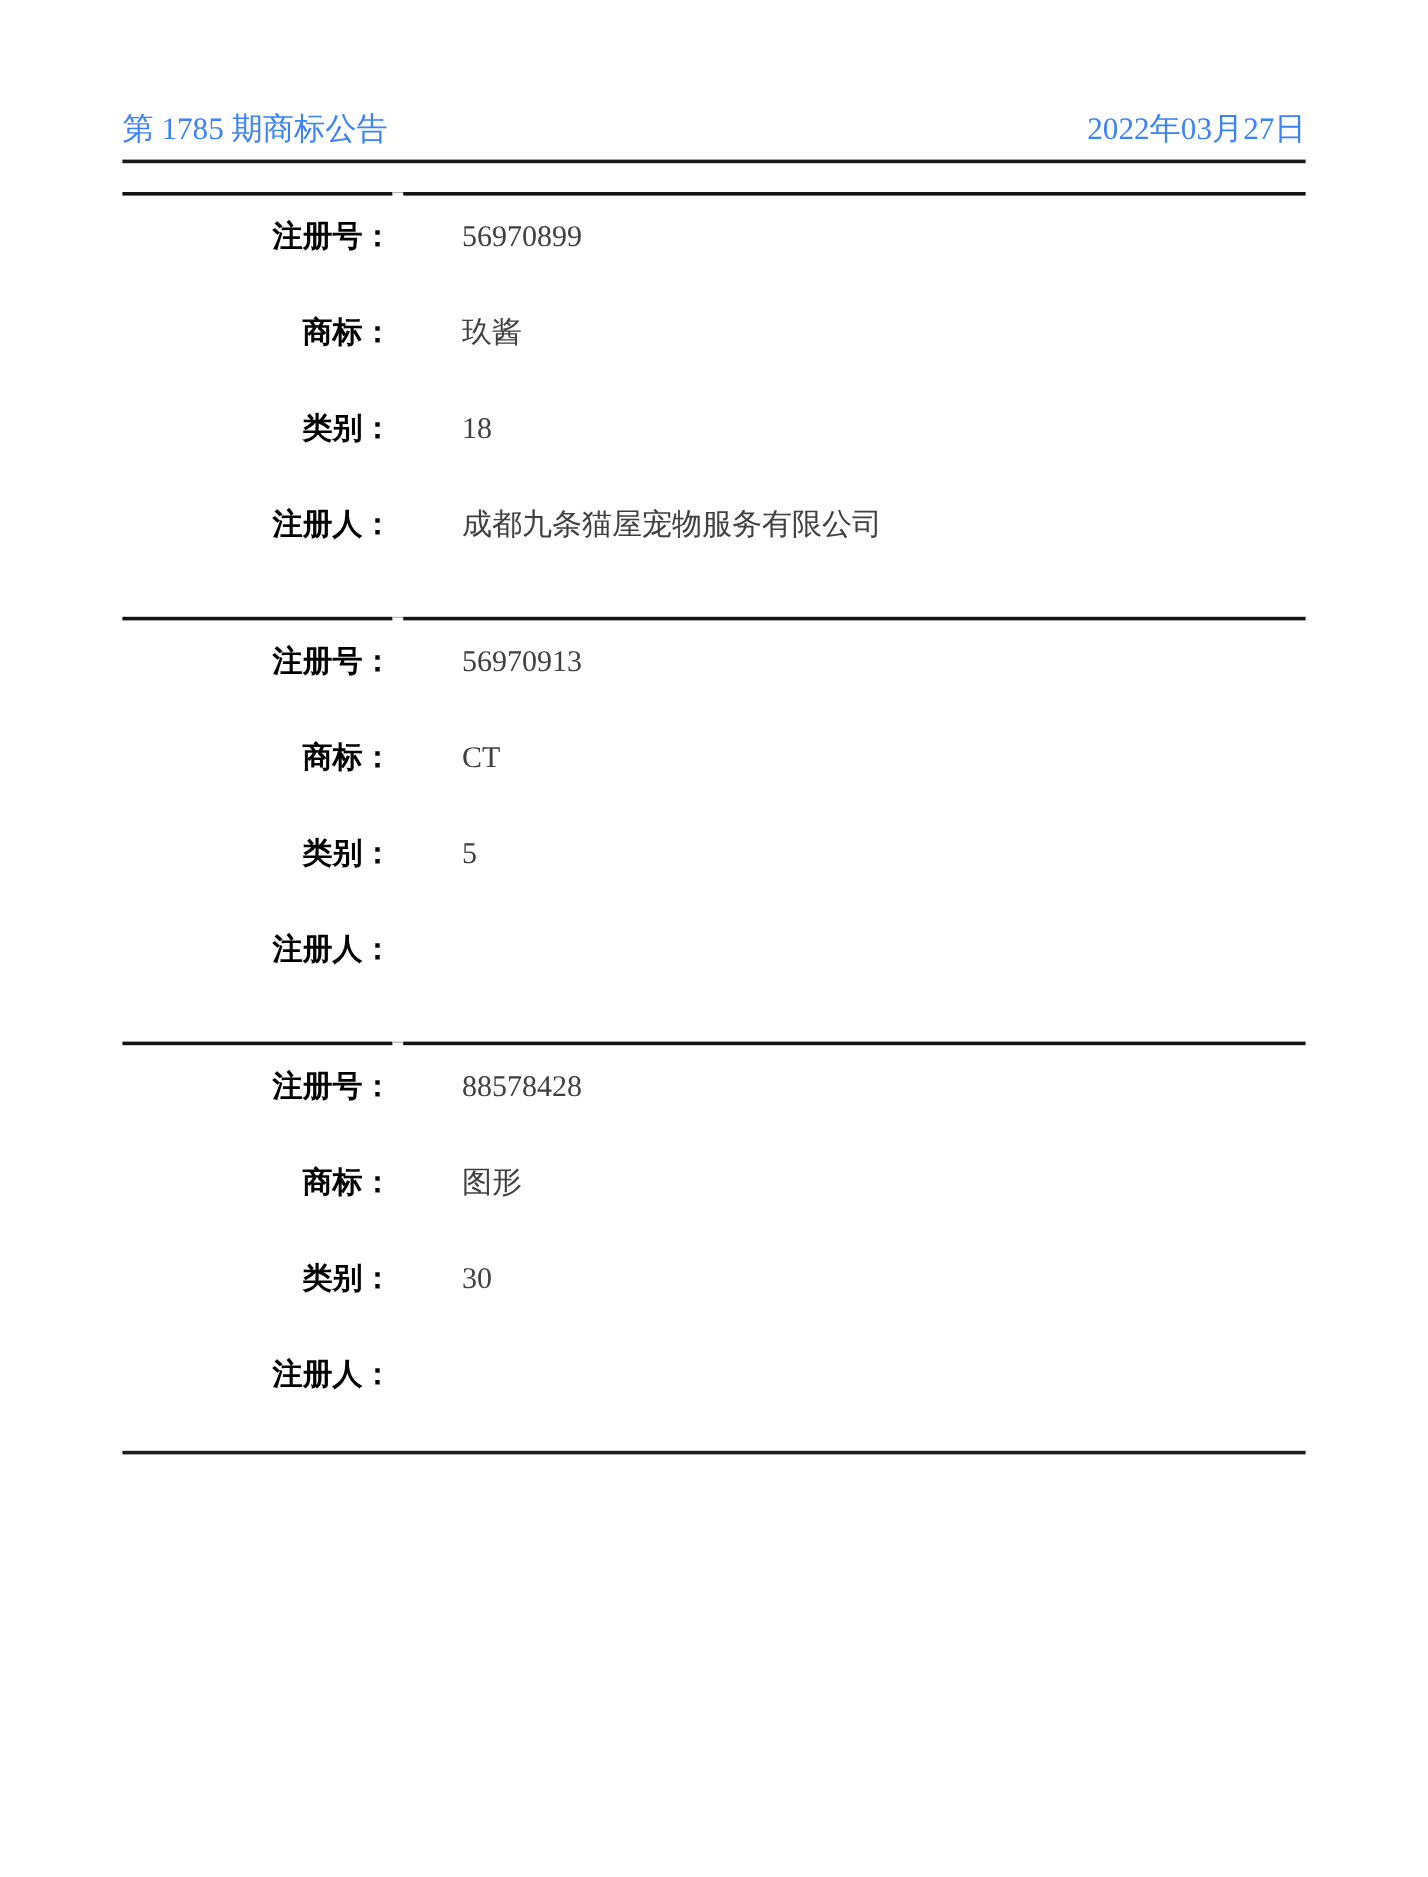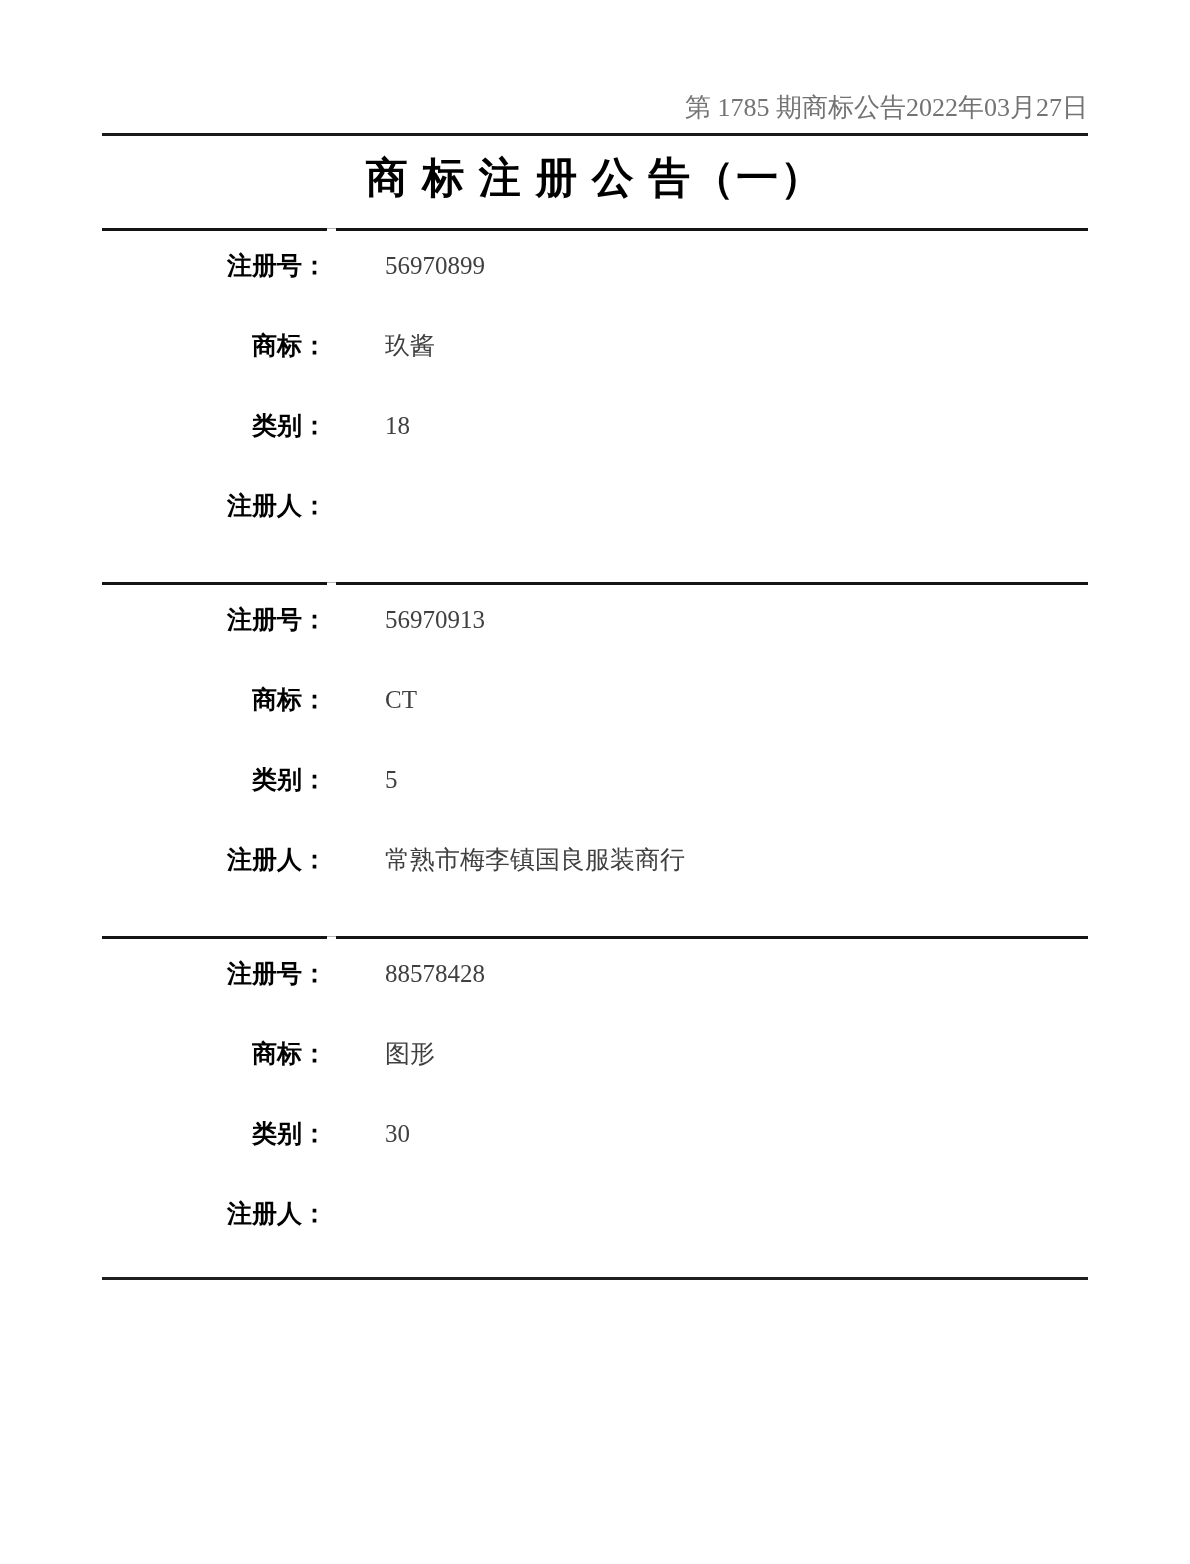--- a/index.html
+++ b/index.html
@@ -15,25 +15,25 @@
   .page {
     width: 100%;
     height: 100%;
     padding: 0 102px;
   }
 
   
   .hdr {
     padding-top: 92px;
     display: flex;
-    justify-content: flex-end;
+    justify-content: space-between;
     align-items: flex-end;
     font-size: 26px;
     line-height: 32px;
-    color: #737373;
+    color: #3b82f6;
   }
   .hdr-rule {
     margin-top: 9px;
     height: 3px;
     background: #1a1a1a;
   }
 
   
   .doc-title {
     margin-top: 16px;
@@ -106,21 +106,20 @@
 <body>
 
 <div class="page">
 
   <div class="hdr">
     <span>第 1785 期商标公告</span>
     <span>2022年03月27日</span>
   </div>
   <div class="hdr-rule"></div>
 
-  <h1 class="doc-title">商 标 注 册 公 告（一）</h1>
 
 
   <div class="entries">
 
     <div class="entry-block">
       <div class="sep">
         <span class="seg-l"></span>
         <span class="seg-gap"></span>
         <span class="seg-r"></span>
       </div>
@@ -132,20 +131,21 @@
         <div class="frow">
           <span class="flabel">商标：</span>
           <span class="fvalue">玖酱</span>
         </div>
         <div class="frow">
           <span class="flabel">类别：</span>
           <span class="fvalue">18</span>
         </div>
         <div class="frow">
           <span class="flabel">注册人：</span>
+          <span class="fvalue">成都九条猫屋宠物服务有限公司</span>
         </div>
       </div>
     </div>
 
     <div class="entry-block">
       <div class="sep">
         <span class="seg-l"></span>
         <span class="seg-gap"></span>
         <span class="seg-r"></span>
       </div>
@@ -157,21 +157,20 @@
         <div class="frow">
           <span class="flabel">商标：</span>
           <span class="fvalue">CT</span>
         </div>
         <div class="frow">
           <span class="flabel">类别：</span>
           <span class="fvalue">5</span>
         </div>
         <div class="frow">
           <span class="flabel">注册人：</span>
-          <span class="fvalue">常熟市梅李镇国良服装商行</span>
         </div>
       </div>
     </div>
 
     <div class="entry-block">
       <div class="sep">
         <span class="seg-l"></span>
         <span class="seg-gap"></span>
         <span class="seg-r"></span>
       </div>

